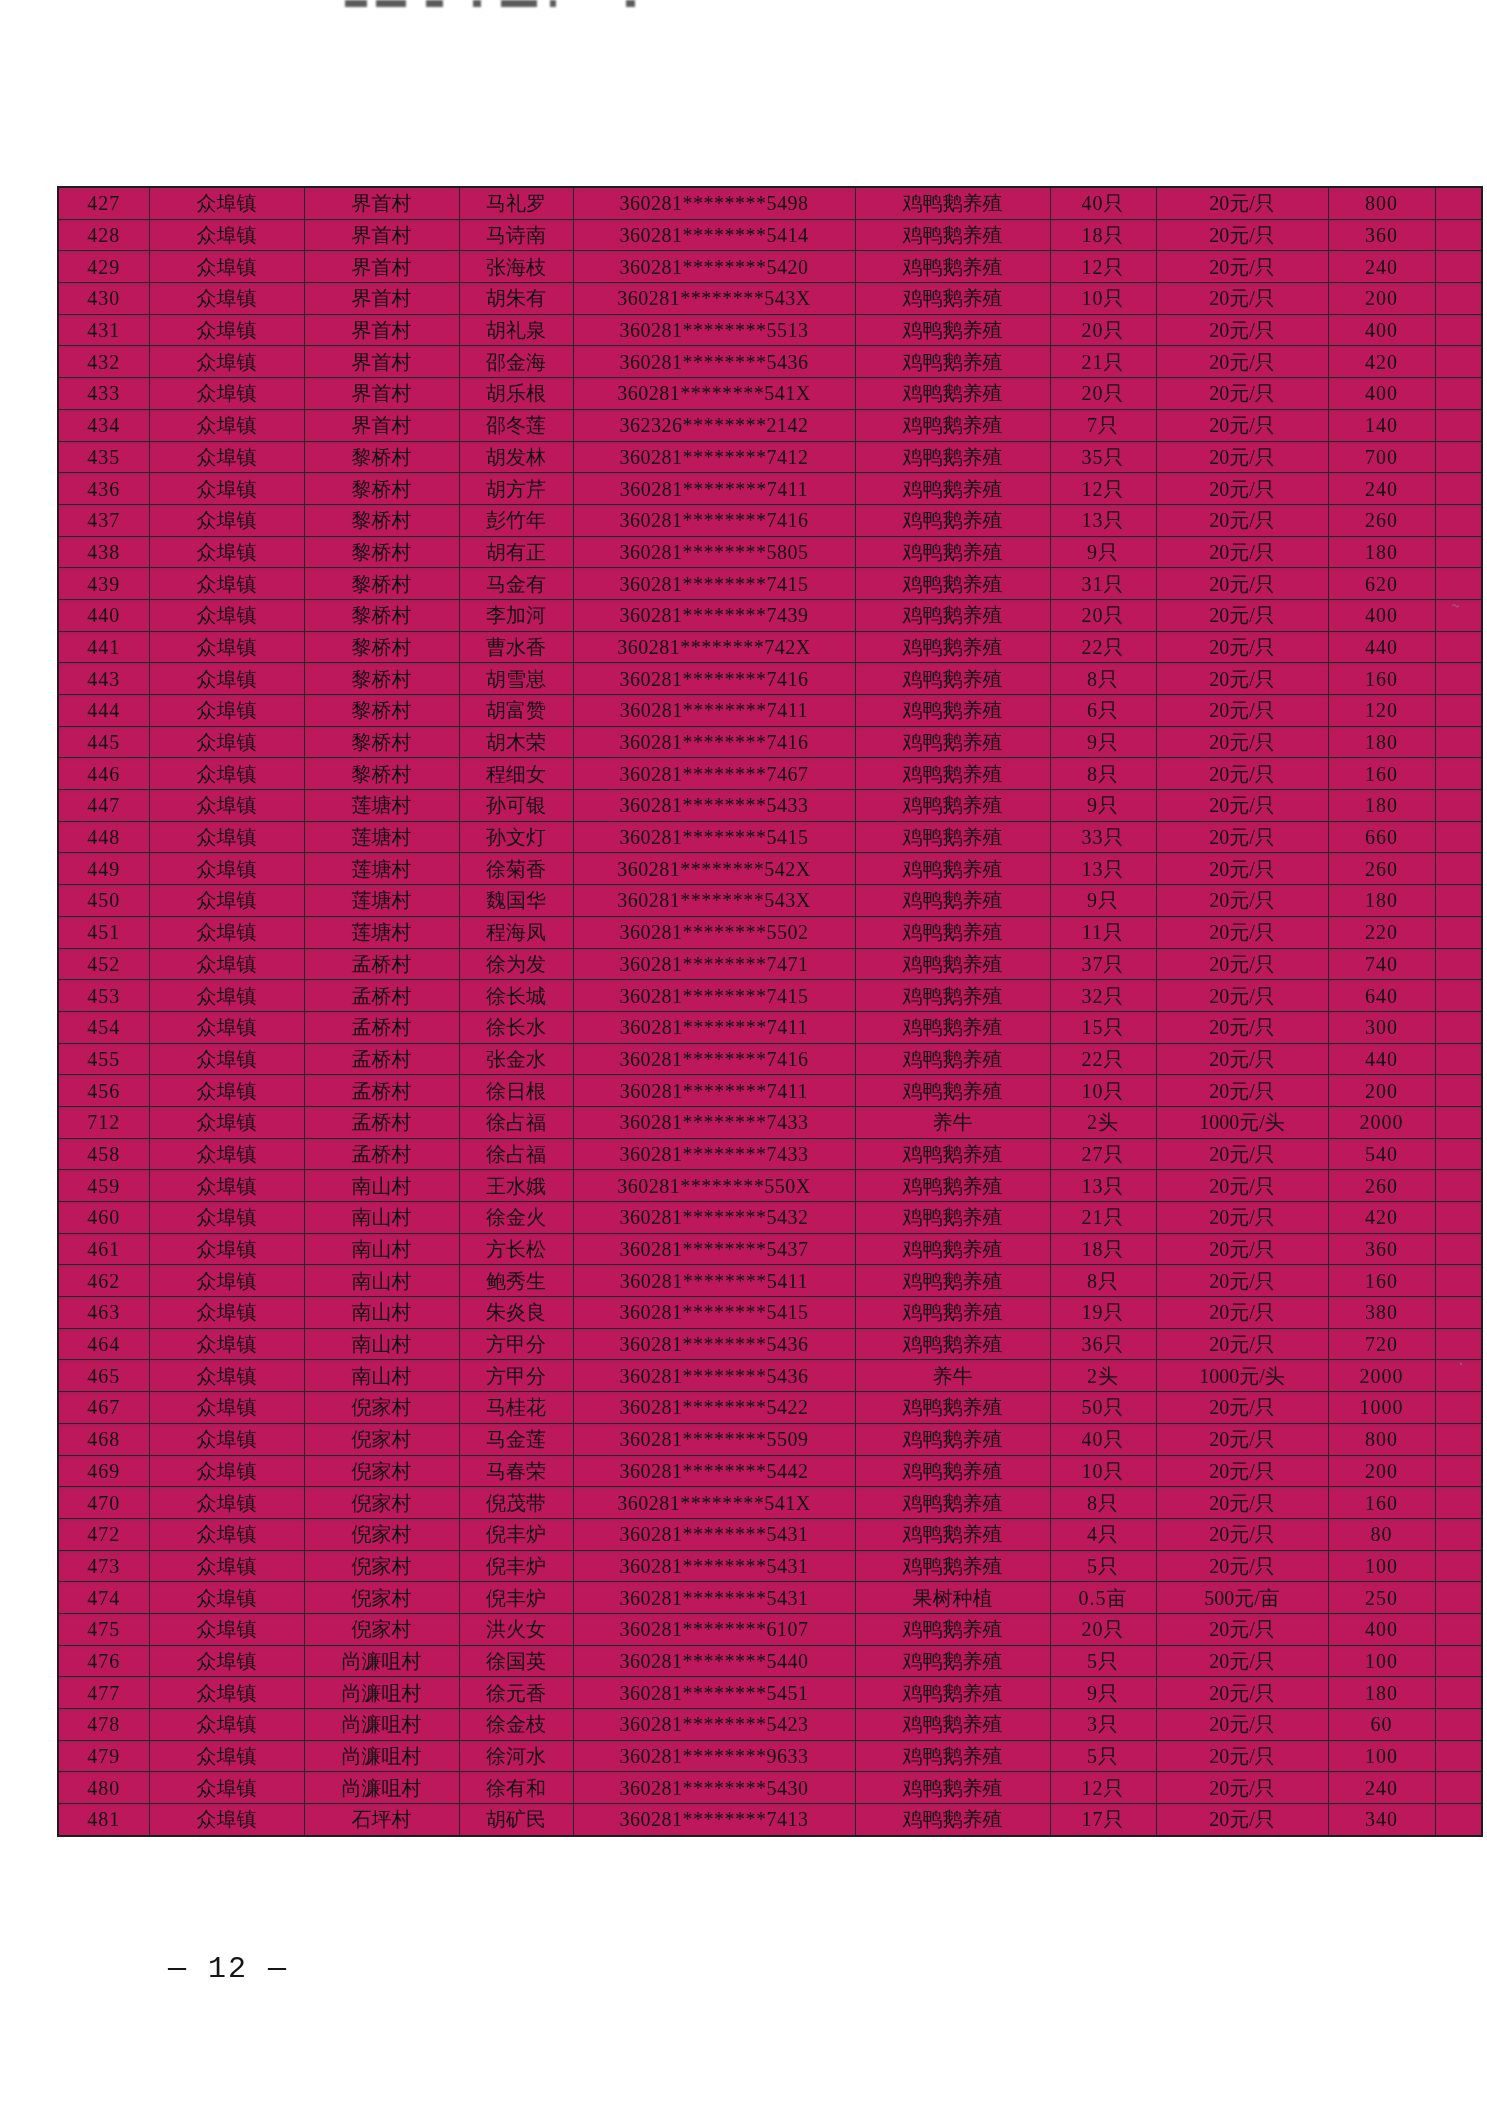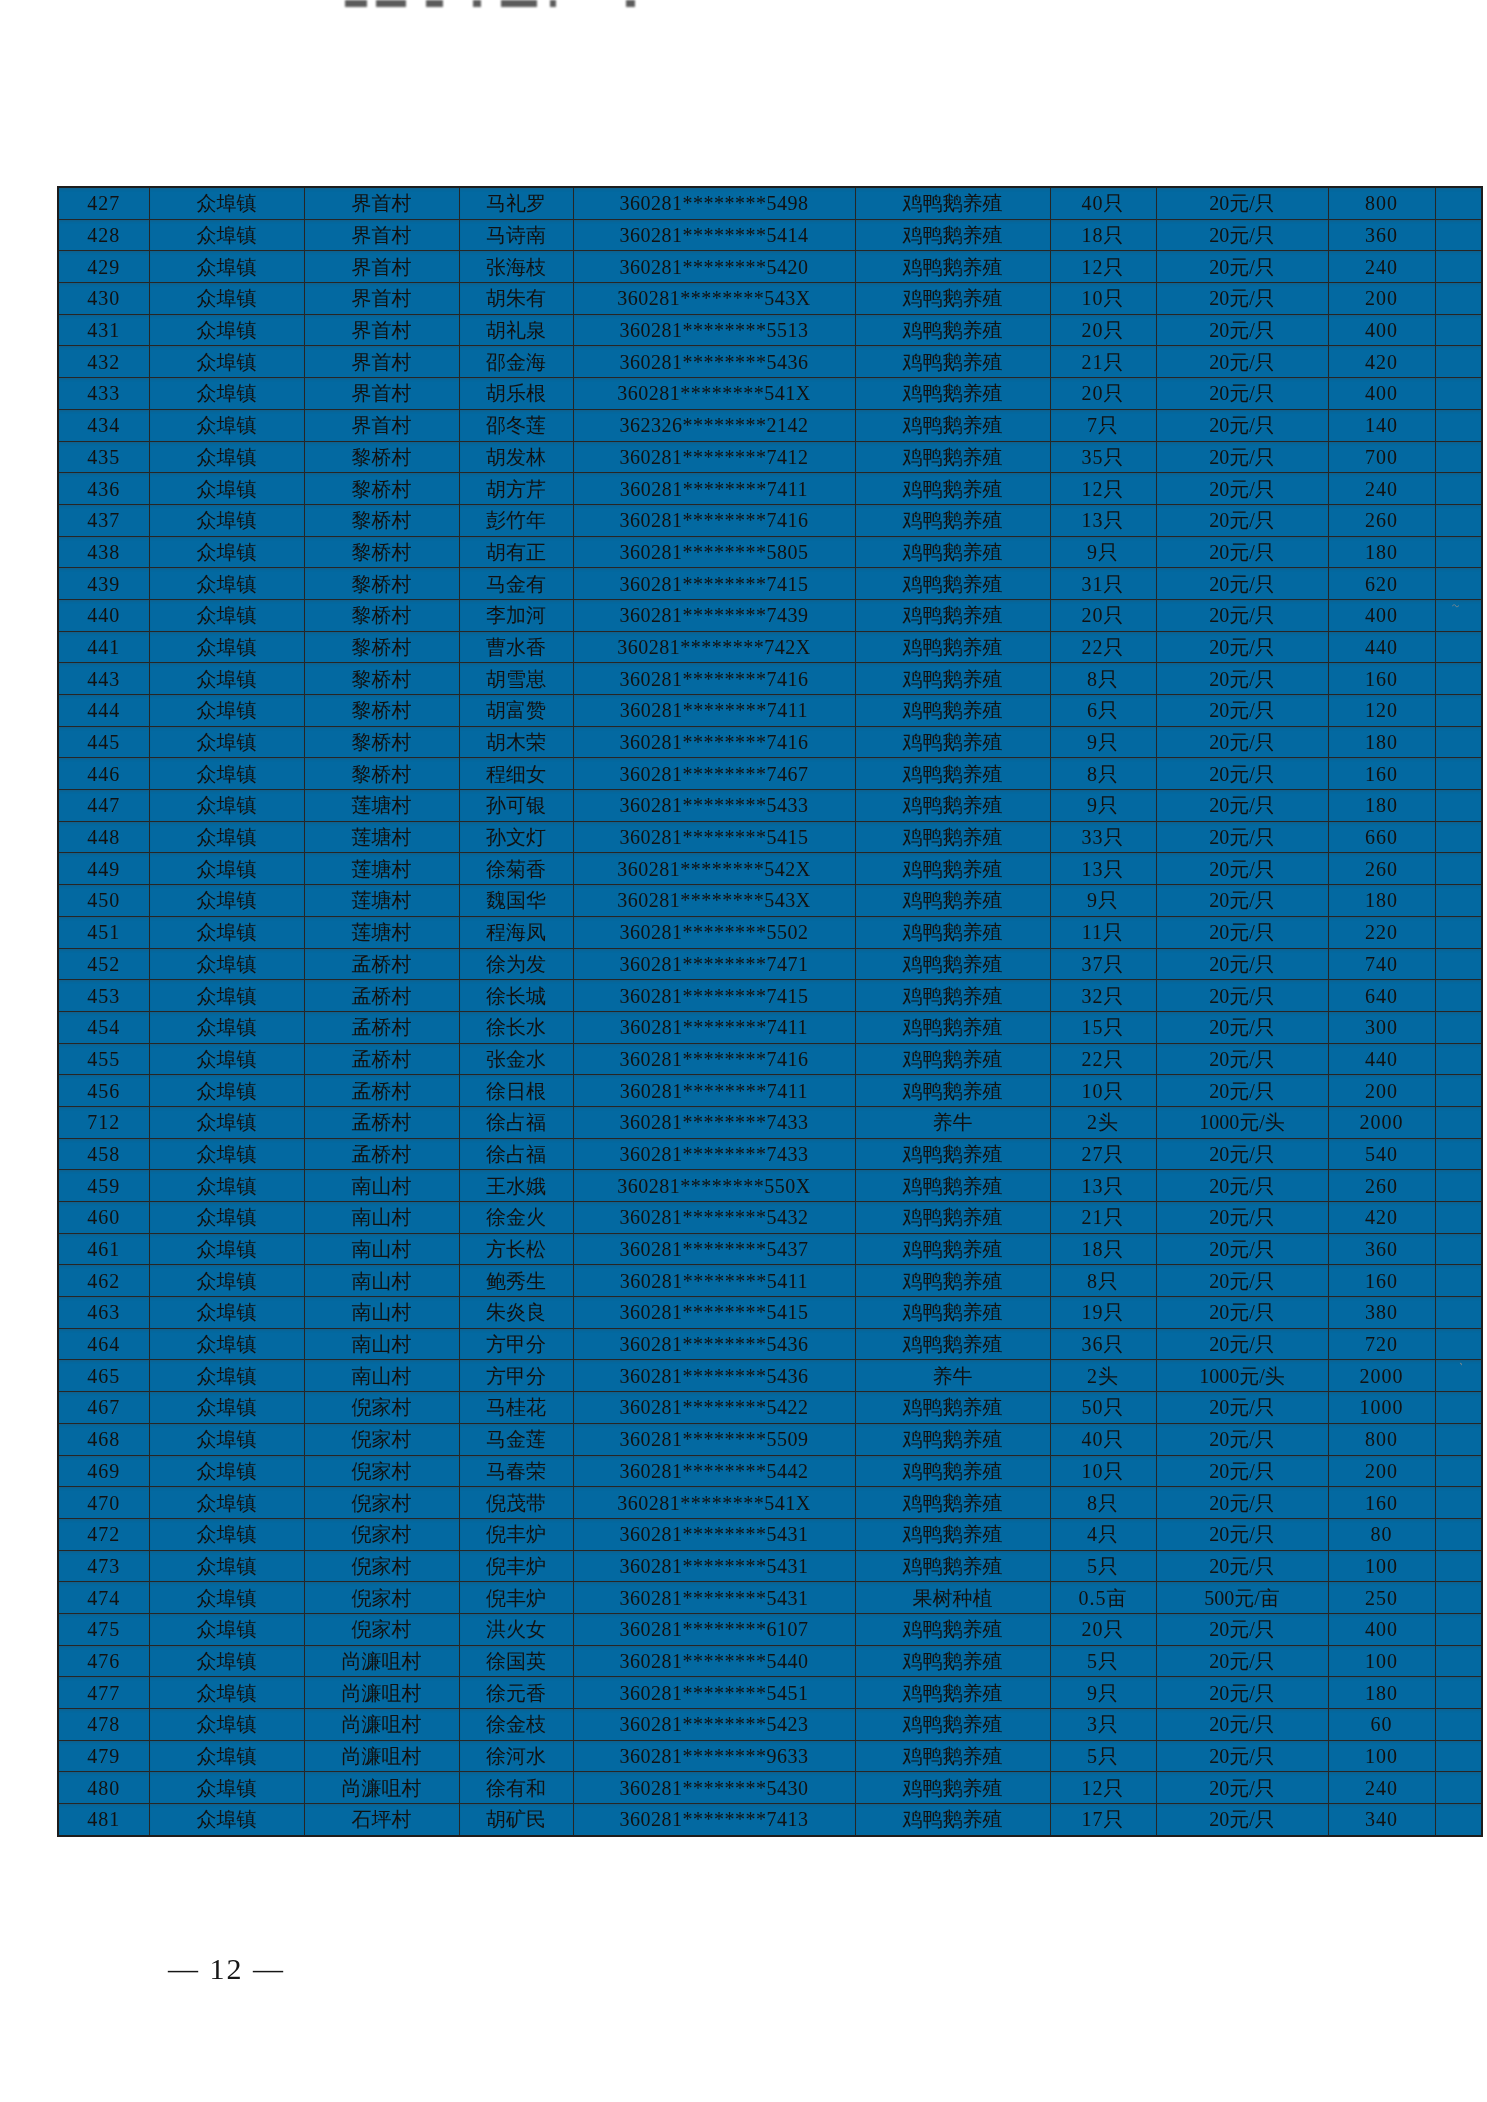--- a/index.html
+++ b/index.html
@@ -9,21 +9,21 @@
     color:#111;
   }
   .page{position:absolute;inset:0;background:#fff;}
 
   
   .top-artifact{position:absolute;top:0;height:7px;background:#3f3f3f;filter:blur(1px);opacity:.85;}
 
   table.subsidy{
     position:absolute;left:57px;top:186px;
     width:1351px;border-collapse:collapse;table-layout:fixed;
-    background:#0369a1;
+    background:#be185d;
   }
   table.subsidy td{
     border:1px solid #262626;
     height:30.7px;
     text-align:center;vertical-align:middle;
     font-size:20px;line-height:1;
     padding:0 2px;overflow:hidden;white-space:nowrap;
     box-shadow:inset 0 3px 3px -2px rgba(60,60,60,.28);
   }
   table.subsidy{border:2px solid #1d1d1d;}
@@ -32,21 +32,21 @@
   td.c-num{letter-spacing:1px;}
   
   col.w-seq{width:91px;}  col.w-town{width:155px;} col.w-village{width:155px;}
   col.w-name{width:114px;} col.w-id{width:282px;}  col.w-type{width:195px;}
   col.w-qty{width:106px;}  col.w-price{width:172px;} col.w-amt{width:107px;}
   col.w-blank{width:47px;}
 
   .page-number{
     position:absolute;left:168px;top:1952px;
     font-size:30px;letter-spacing:2px;color:#161616;
-    font-family:Liberation Serif, serif;
+    font-family:Liberation Mono, monospace;
   }
 
   .margin-mark{position:absolute;color:#8a8a8a;font-size:13px;transform:rotate(12deg);}
 </style>
 </head>
 <body>
 
 <div class="page">
 
   <div>

